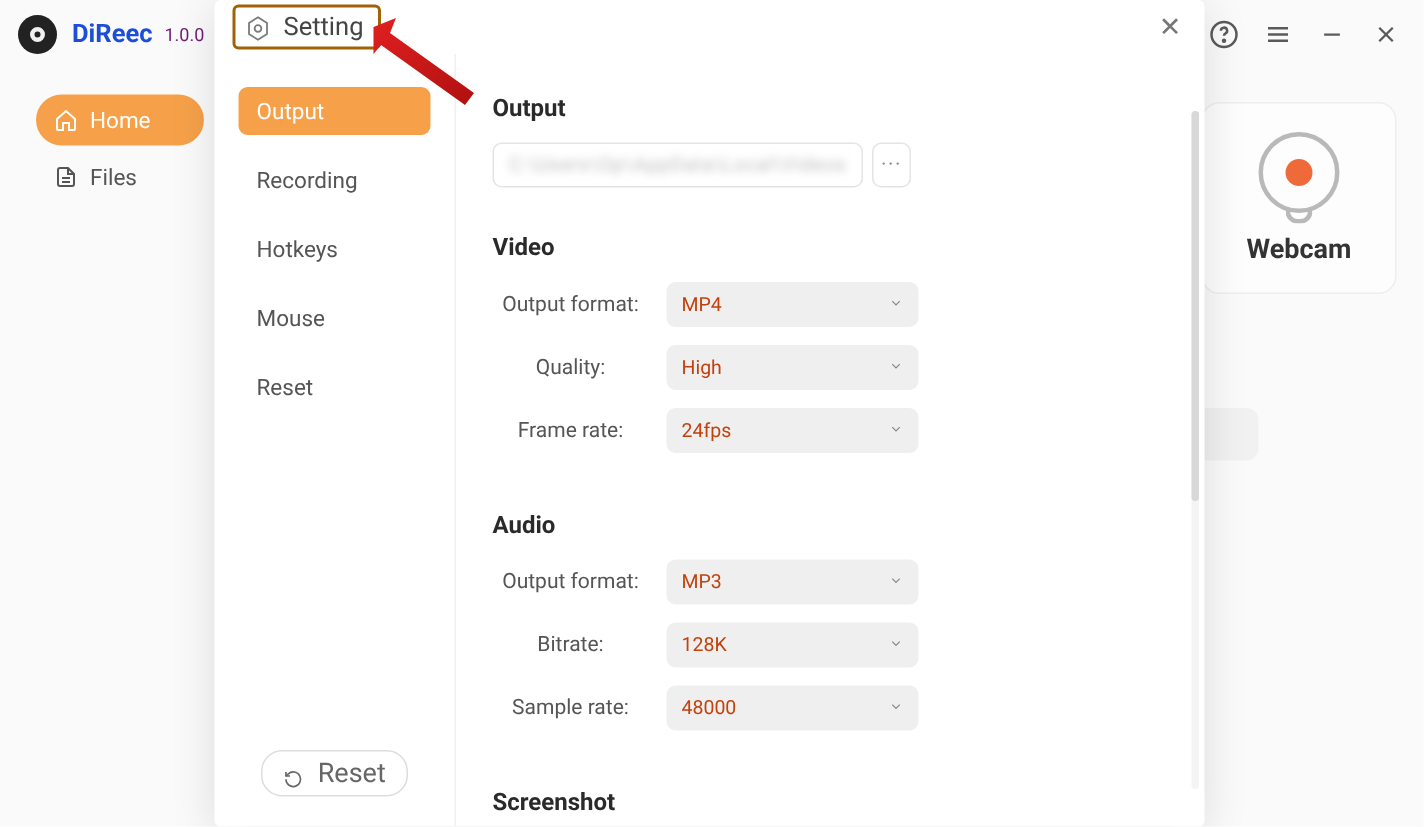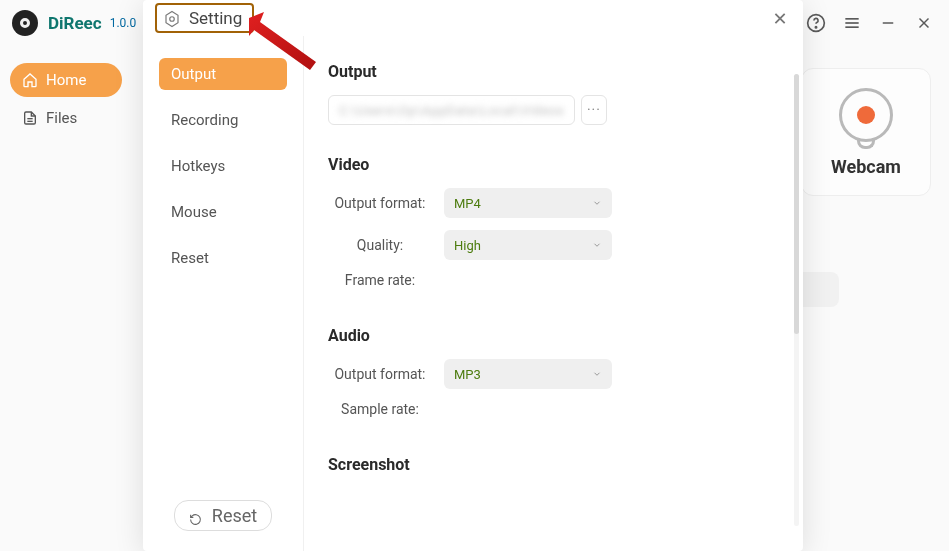--- a/index.html
+++ b/index.html
@@ -2,27 +2,27 @@
 <html><head>
 <meta charset="utf-8">
 <style>
   * { box-sizing: border-box; margin: 0; padding: 0; font-family: -apple-system, BlinkMacSystemFont, "Segoe UI", Roboto, Arial, sans-serif; }
   body { width: 949px; height: 551px; background: #fafafa; overflow: hidden; position: relative; }
 
   
   .titlebar { height: 45px; display: flex; align-items: center; padding: 0 12px; background: #fafafa; }
   .app-logo { width: 26px; height: 26px; border-radius: 50%; background: #222; display:flex; align-items:center; justify-content:center; }
   .app-logo-inner { width: 10px; height: 10px; border-radius:50%; border:3px solid #f0f0f0; }
-  .app-name { font-weight: 700; color: #0f766e; margin-left: 10px; font-size: 17px; }
-  .app-version { color: #0369a1; font-size: 12px; margin-left: 8px; }
+  .app-name { font-weight: 700; color: #1d4ed8; margin-left: 10px; font-size: 17px; }
+  .app-version { color: #701a75; font-size: 12px; margin-left: 8px; }
   .titlebar-spacer { flex: 1; }
   .titlebar-icon { width: 26px; height: 26px; display:flex; align-items:center; justify-content:center; margin-left: 10px; color: #5a5a5a; cursor:pointer; }
 
   
-  .main-sidebar { position: absolute; left: 2px; top: 45px; width: 128px; padding: 18px 8px; }
+  .main-sidebar { position: absolute; left: 16px; top: 45px; width: 128px; padding: 18px 8px; }
   .side-item { display:flex; align-items:center; gap:8px; padding: 8px 12px; border-radius: 18px; font-size: 15px; color:#555; cursor:pointer; margin-bottom:4px; }
   .side-item.active { background: #f6a14a; color: #fff; }
   .side-icon { width:16px; height:16px; display:flex; align-items:center; justify-content:center; }
 
   
   .webcam-card { position:absolute; right: 18px; top: 68px; width: 130px; height: 128px; border:1px solid #eee; border-radius: 12px; display:flex; flex-direction:column; align-items:center; justify-content:center; gap:14px; background:#fdfdfd; }
   .webcam-iconwrap { width:54px; height:54px; border-radius:50%; border:3px solid #b9b9b9; display:flex; align-items:center; justify-content:center; position:relative; }
   .webcam-dot { width:18px; height:18px; border-radius:50%; background:#ef6a3a; }
   .webcam-stand { position:absolute; bottom:-10px; width:18px; height:10px; border-bottom:3px solid #b9b9b9; border-left:3px solid #b9b9b9; border-right:3px solid #b9b9b9; border-radius:0 0 8px 8px; }
   .webcam-label { font-weight:700; color:#333; font-size:18px; }
@@ -49,21 +49,21 @@
   .vscroll-track { position:absolute; right:4px; top:38px; width:5px; height:452px; background:#f4f4f4; border-radius:3px; }
   .vscroll-thumb { position:absolute; right:4px; top:38px; width:5px; height:260px; background:#d8d8d8; border-radius:3px; }
   .sec-title { font-weight:700; color:#2a2a2a; font-size:16px; margin-bottom:14px; margin-top:6px; }
   .sec-title:first-child { margin-top:0; }
   .path-row { display:flex; gap:6px; margin-bottom:30px; }
   .path-input { flex:0 0 246px; height:30px; border:1px solid #e4e4e4; border-radius:6px; background:#fff; padding:0 10px; display:flex; align-items:center; }
   .path-blur { filter: blur(3px); color:#bcbcbc; font-size:13px; letter-spacing:0.5px; white-space:nowrap; overflow:hidden; }
   .path-more { width:26px; height:30px; border:1px solid #e4e4e4; border-radius:6px; display:flex; align-items:center; justify-content:center; color:#888; cursor:pointer; font-size:14px; letter-spacing:1px; }
   .form-row { display:flex; align-items:center; margin-bottom:12px; }
   .form-label { width:104px; text-align:center; color:#555; font-size:14px; margin-right:12px; }
-  .dropdown { width:168px; height:30px; background:#efefef; border-radius:6px; display:flex; align-items:center; padding:0 10px; font-size:13px; color:#4d7c0f; cursor:pointer; position:relative; }
+  .dropdown { width:168px; height:30px; background:#efefef; border-radius:6px; display:flex; align-items:center; padding:0 10px; font-size:13px; color:#c2410c; cursor:pointer; position:relative; }
   .dropdown .chev { margin-left:auto; color:#888; }
   .section-gap { height: 20px; }
 
   
   .red-arrow { position:absolute; left:246px; top:12px; width:90px; height:60px; pointer-events:none; z-index:50; }
 </style>
 </head>
 <body>
 
 <div class="titlebar">
@@ -189,36 +189,57 @@
         <div class="form-label">Quality:</div>
         <div class="dropdown">
           <span>High</span>
           <span class="chev"><svg width="10" height="10" viewBox="0 0 24 24" fill="none" stroke="currentColor" stroke-width="2">
                 <polyline points="6 9 12 15 18 9"></polyline>
               </svg></span>
         </div>
       </div>
       <div class="form-row">
         <div class="form-label">Frame rate:</div>
+        <div class="dropdown">
+          <span>24fps</span>
+          <span class="chev"><svg width="10" height="10" viewBox="0 0 24 24" fill="none" stroke="currentColor" stroke-width="2">
+                <polyline points="6 9 12 15 18 9"></polyline>
+              </svg></span>
+        </div>
       </div>
 
       <div class="section-gap"></div>
 
       <div class="sec-title">Audio</div>
       <div class="form-row">
         <div class="form-label">Output format:</div>
         <div class="dropdown">
           <span>MP3</span>
           <span class="chev"><svg width="10" height="10" viewBox="0 0 24 24" fill="none" stroke="currentColor" stroke-width="2">
                 <polyline points="6 9 12 15 18 9"></polyline>
               </svg></span>
         </div>
       </div>
       <div class="form-row">
+        <div class="form-label">Bitrate:</div>
+        <div class="dropdown">
+          <span>128K</span>
+          <span class="chev"><svg width="10" height="10" viewBox="0 0 24 24" fill="none" stroke="currentColor" stroke-width="2">
+                <polyline points="6 9 12 15 18 9"></polyline>
+              </svg></span>
+        </div>
+      </div>
+      <div class="form-row">
         <div class="form-label">Sample rate:</div>
+        <div class="dropdown">
+          <span>48000</span>
+          <span class="chev"><svg width="10" height="10" viewBox="0 0 24 24" fill="none" stroke="currentColor" stroke-width="2">
+                <polyline points="6 9 12 15 18 9"></polyline>
+              </svg></span>
+        </div>
       </div>
 
       <div class="section-gap"></div>
 
       <div class="sec-title">Screenshot</div>
     </div>
   </div>
 </div>
 
 <svg class="red-arrow" viewBox="0 0 90 60">

